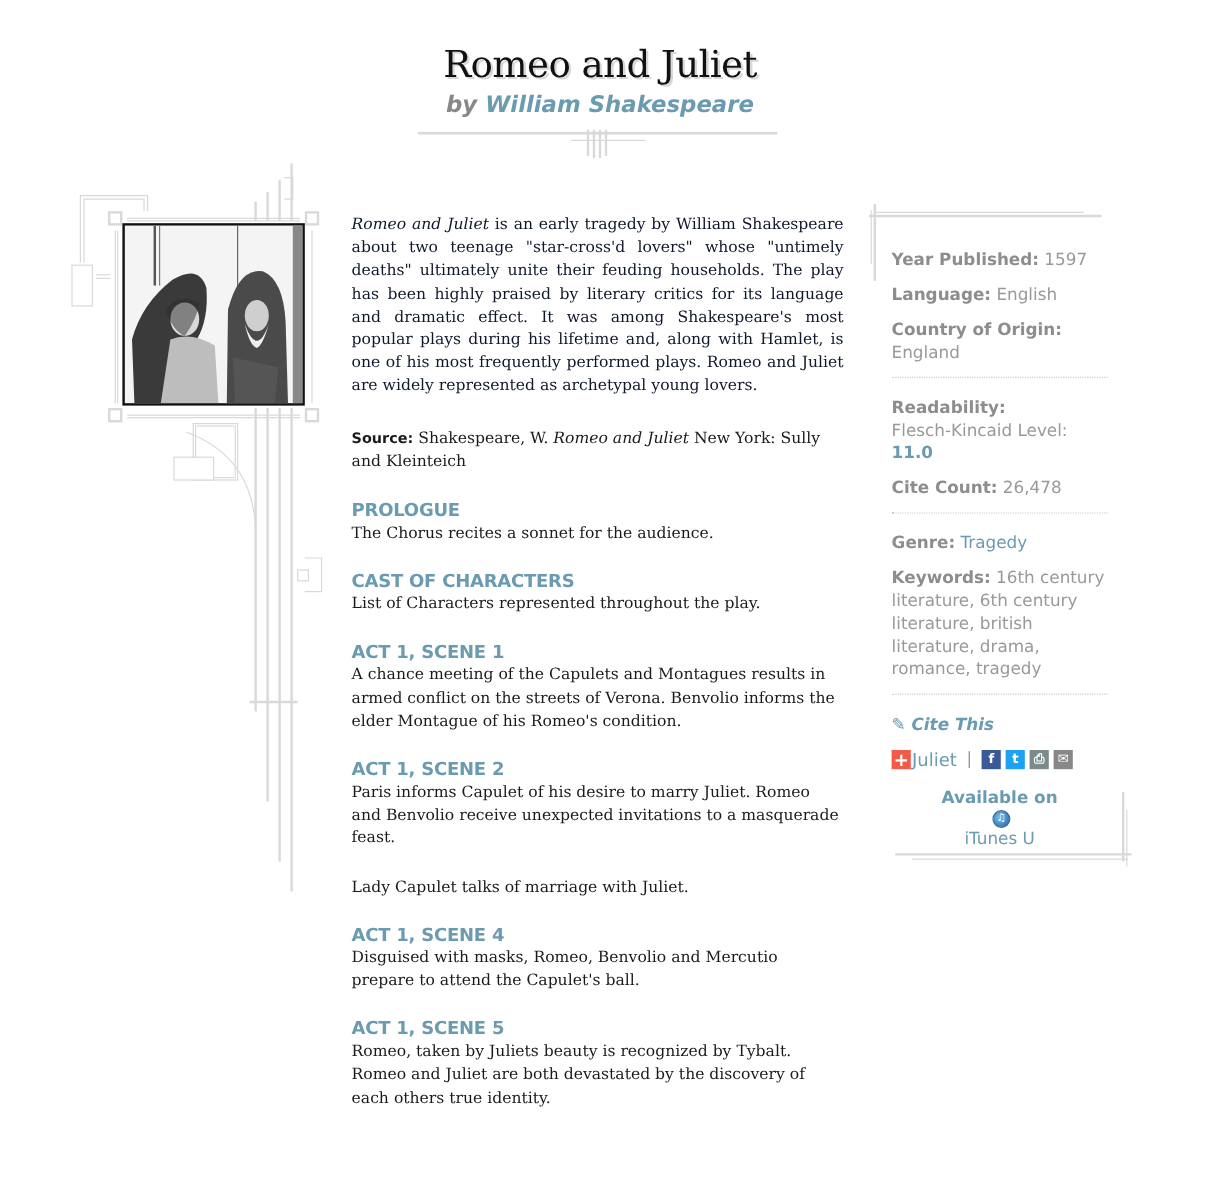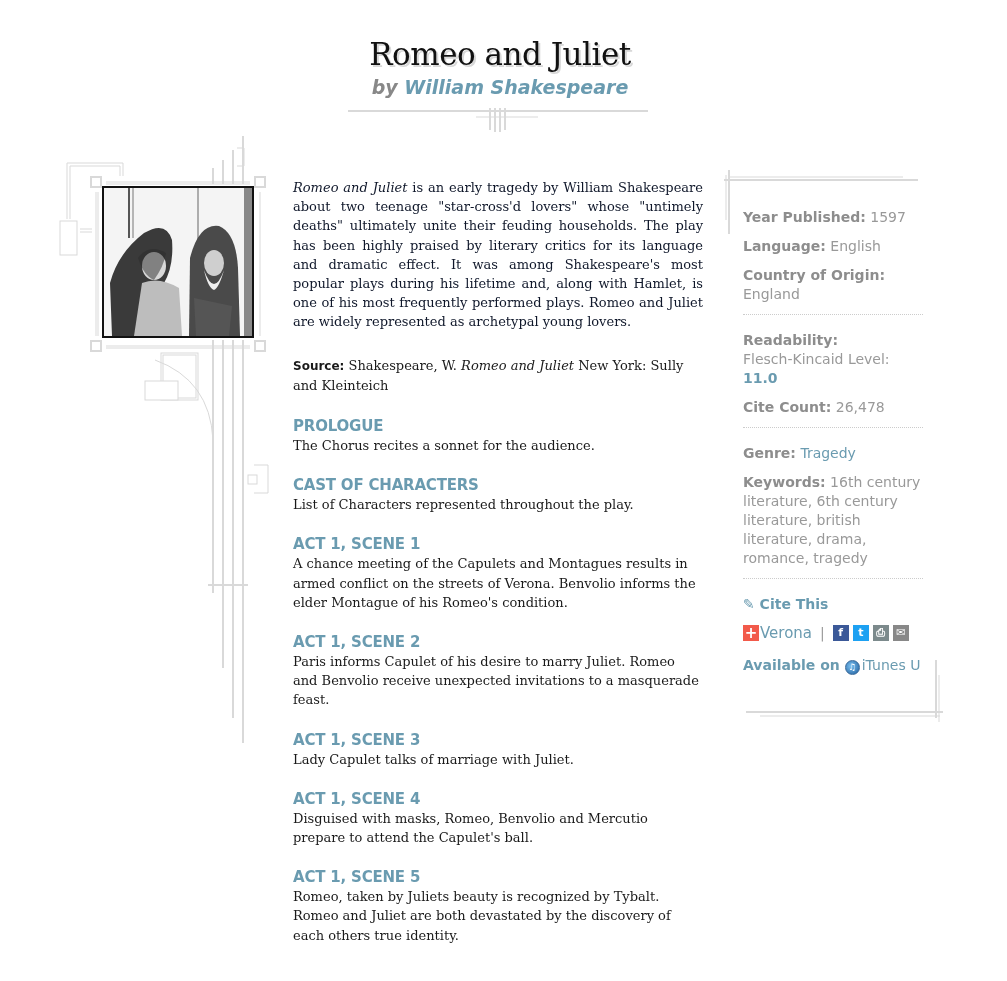--- a/index.html
+++ b/index.html
@@ -45,32 +45,32 @@
     color: #6a9bb0; line-height: 19px; letter-spacing: -0.2px; cursor: pointer;
   }
   .sec-body { font-size: 13px; line-height: 19.2px; color: #1a1a1a; }
 
   .side { position: absolute; left: 743px; top: 208px; width: 180px;
     font-family: "DejaVu Sans", sans-serif; font-size: 14px; color: #999; }
   .side .row { line-height: 19px; margin-bottom: 10px; }
   .side b { color: #8d8d8d; font-weight: bold; }
   .side .link { color: #6a9bb0; }
   .side .sep { border-top: 1px dotted #ccc; margin: 8px 0 16px 0; }
-  .side .cite { color: #6a9bb0; font-weight: bold; margin-top: 6px; line-height: 19px; }
+  .side .cite { color: #6a9bb0; font-weight: bold; margin-top: 6px; line-height: 19px; font-style: italic; }
   .share-row { display: flex; align-items: center; margin-top: 10px; height: 18px; }
   .plus { width: 16px; height: 16px; background: #f25a4a; color: #fff; font-weight: bold; font-size: 15px;
     line-height: 16px; text-align: center; }
   .share-label { color: #6a9bb0; font-size: 15px; margin-left: 1px; }
   .pipe { color: #999; margin: 0 8px 0 8px; }
   .sq { width: 16px; height: 16px; margin-right: 4px; color: #fff; font-size: 11px; font-weight: bold; text-align: center; line-height: 16px; }
   .fb { background: #3b5998; }
   .tw { background: #1da1f2; }
   .pr { background: #7c8a8c; }
   .em { background: #888; }
-  .itunes { color: #6a9bb0; font-weight: bold; margin-top: 14px; line-height: 19px; display: flex; align-items: flex-end; }
+  .itunes { color: #6a9bb0; font-weight: bold; margin-top: 14px; line-height: 19px; display: flex; align-items: center; flex-direction: column; }
   .itunes-icon { display: inline-block; width: 15px; height: 15px; border-radius: 50%; background: radial-gradient(circle at 40% 40%, #7fc3f2, #1a5a9a); border: 1px solid #3a6a9a; margin: 0 2px 0 5px; color: #fff; font-size: 9px; text-align: center; line-height: 13px; }
   .itunes .u { font-weight: normal; color: #6a9bb0; }
 </style>
 </head>
 <body>
 
 <div class="header">
   <h1 class="title">Romeo and Juliet</h1>
   <div class="byline">
     <span>by</span>
@@ -173,21 +173,20 @@
   </div>
   <div class="section">
     <div class="sec-head">ACT 1, SCENE 1</div>
     <div class="sec-body">A chance meeting of the Capulets and Montagues results in armed conflict on the streets of Verona. Benvolio informs the elder Montague of his Romeo's condition.</div>
   </div>
   <div class="section">
     <div class="sec-head">ACT 1, SCENE 2</div>
     <div class="sec-body">Paris informs Capulet of his desire to marry Juliet. Romeo and Benvolio receive unexpected invitations to a masquerade feast.</div>
   </div>
   <div class="section">
-    <div class="sec-head">ACT 1, SCENE 3</div>
     <div class="sec-body">Lady Capulet talks of marriage with Juliet.</div>
   </div>
   <div class="section">
     <div class="sec-head">ACT 1, SCENE 4</div>
     <div class="sec-body">Disguised with masks, Romeo, Benvolio and Mercutio prepare to attend the Capulet's ball.</div>
   </div>
   <div class="section">
     <div class="sec-head">ACT 1, SCENE 5</div>
     <div class="sec-body">Romeo, taken by Juliets beauty is recognized by Tybalt. Romeo and Juliet are both devastated by the discovery of each others true identity.</div>
   </div>
@@ -225,21 +224,21 @@
     <b>Keywords:</b>
     <span>16th century literature, 6th century literature, british literature, drama, romance, tragedy</span>
   </div>
   <div class="sep"></div>
   <div class="cite">
     <span>✎</span>
     <span>Cite This</span>
   </div>
   <div class="share-row">
     <span class="plus">+</span>
-    <span class="share-label">Verona</span>
+    <span class="share-label">Juliet</span>
     <span class="pipe">|</span>
     <span class="sq fb">f</span>
     <span class="sq tw">t</span>
     <span class="sq pr">⎙</span>
     <span class="sq em">✉</span>
   </div>
   <div class="itunes">
     <span>Available on</span>
     <span class="itunes-icon">♫</span>
     <span class="u">iTunes U</span>

